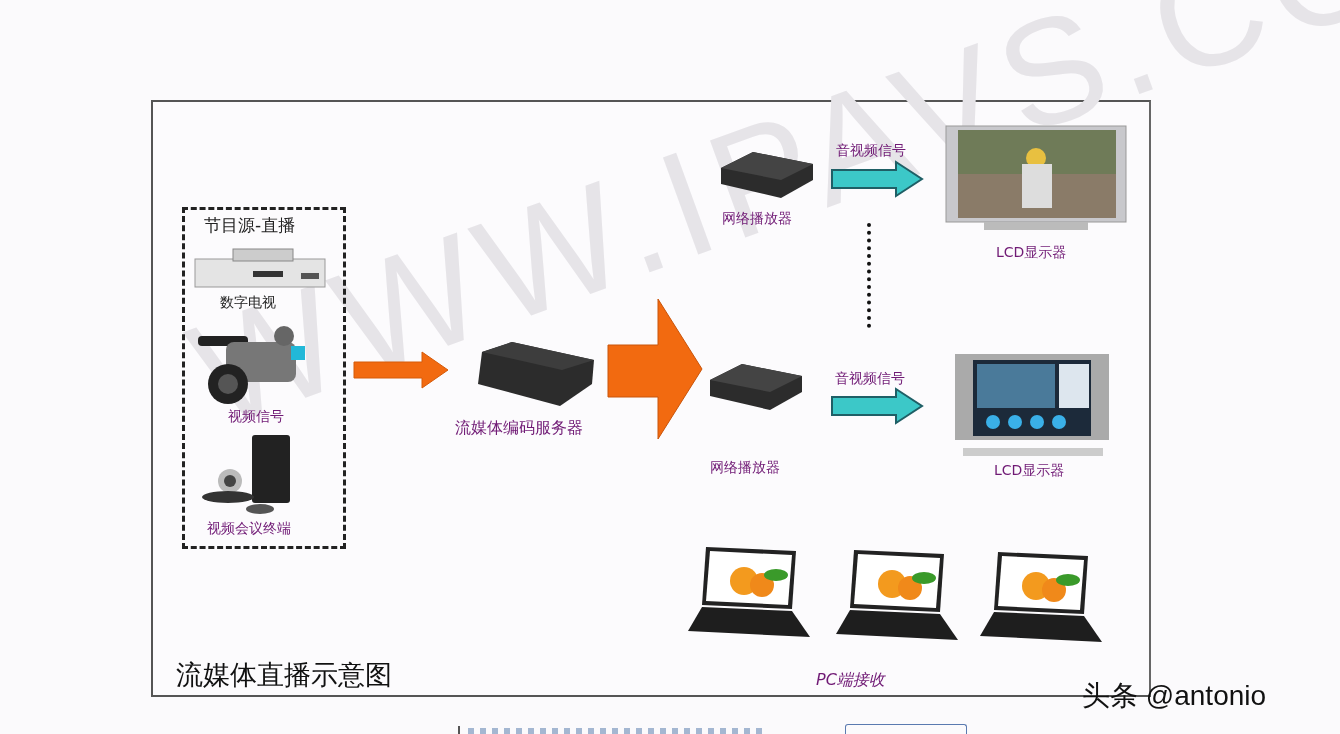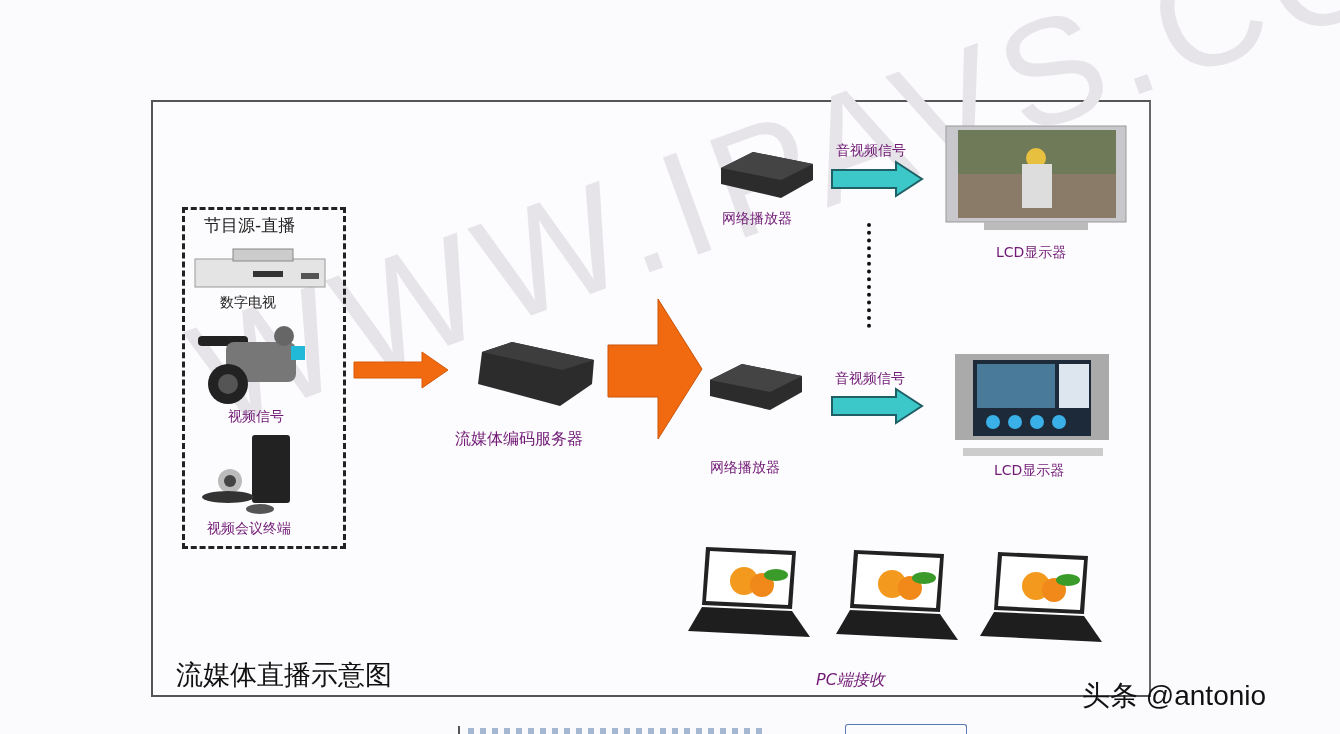--- a/index.html
+++ b/index.html
@@ -52,21 +52,21 @@
 <div class="lbl" style="left:207px;top:520px;font-family:Liberation Mono, monospace;">视频会议终端</div>
 
 <svg class="abs" style="left:352px;top:350px" width="100" height="40">
   <polygon points="2,12 70,12 70,2 96,20 70,38 70,28 2,28" fill="#f26a10" stroke="#d55a08"></polygon>
 </svg>
 
 <svg class="abs" style="left:472px;top:340px" width="125" height="70">
   <polygon points="10,12 40,2 122,20 120,44 88,66 6,44" fill="#2c2c2c"></polygon>
   <polygon points="10,12 40,2 122,20 90,30" fill="#3d3d3d"></polygon>
 </svg>
-<div class="lbl" style="left:455px;top:429px;font-size:16px;">流媒体编码服务器</div>
+<div class="lbl" style="left:455px;top:418px;font-size:16px;">流媒体编码服务器</div>
 
 <svg class="abs" style="left:606px;top:297px" width="98" height="145">
   <polygon points="2,48 52,48 52,2 96,72 52,142 52,100 2,100" fill="#f26a10" stroke="#c9540a"></polygon>
 </svg>
 
 <svg class="abs" style="left:717px;top:150px" width="98" height="50">
   <polygon points="4,18 36,2 96,14 96,30 64,48 4,34" fill="#2c2c2c"></polygon>
   <polygon points="4,18 36,2 96,14 64,30" fill="#444"></polygon>
 </svg>
 <div class="lbl" style="left:722px;top:210px;">网络播放器</div>

